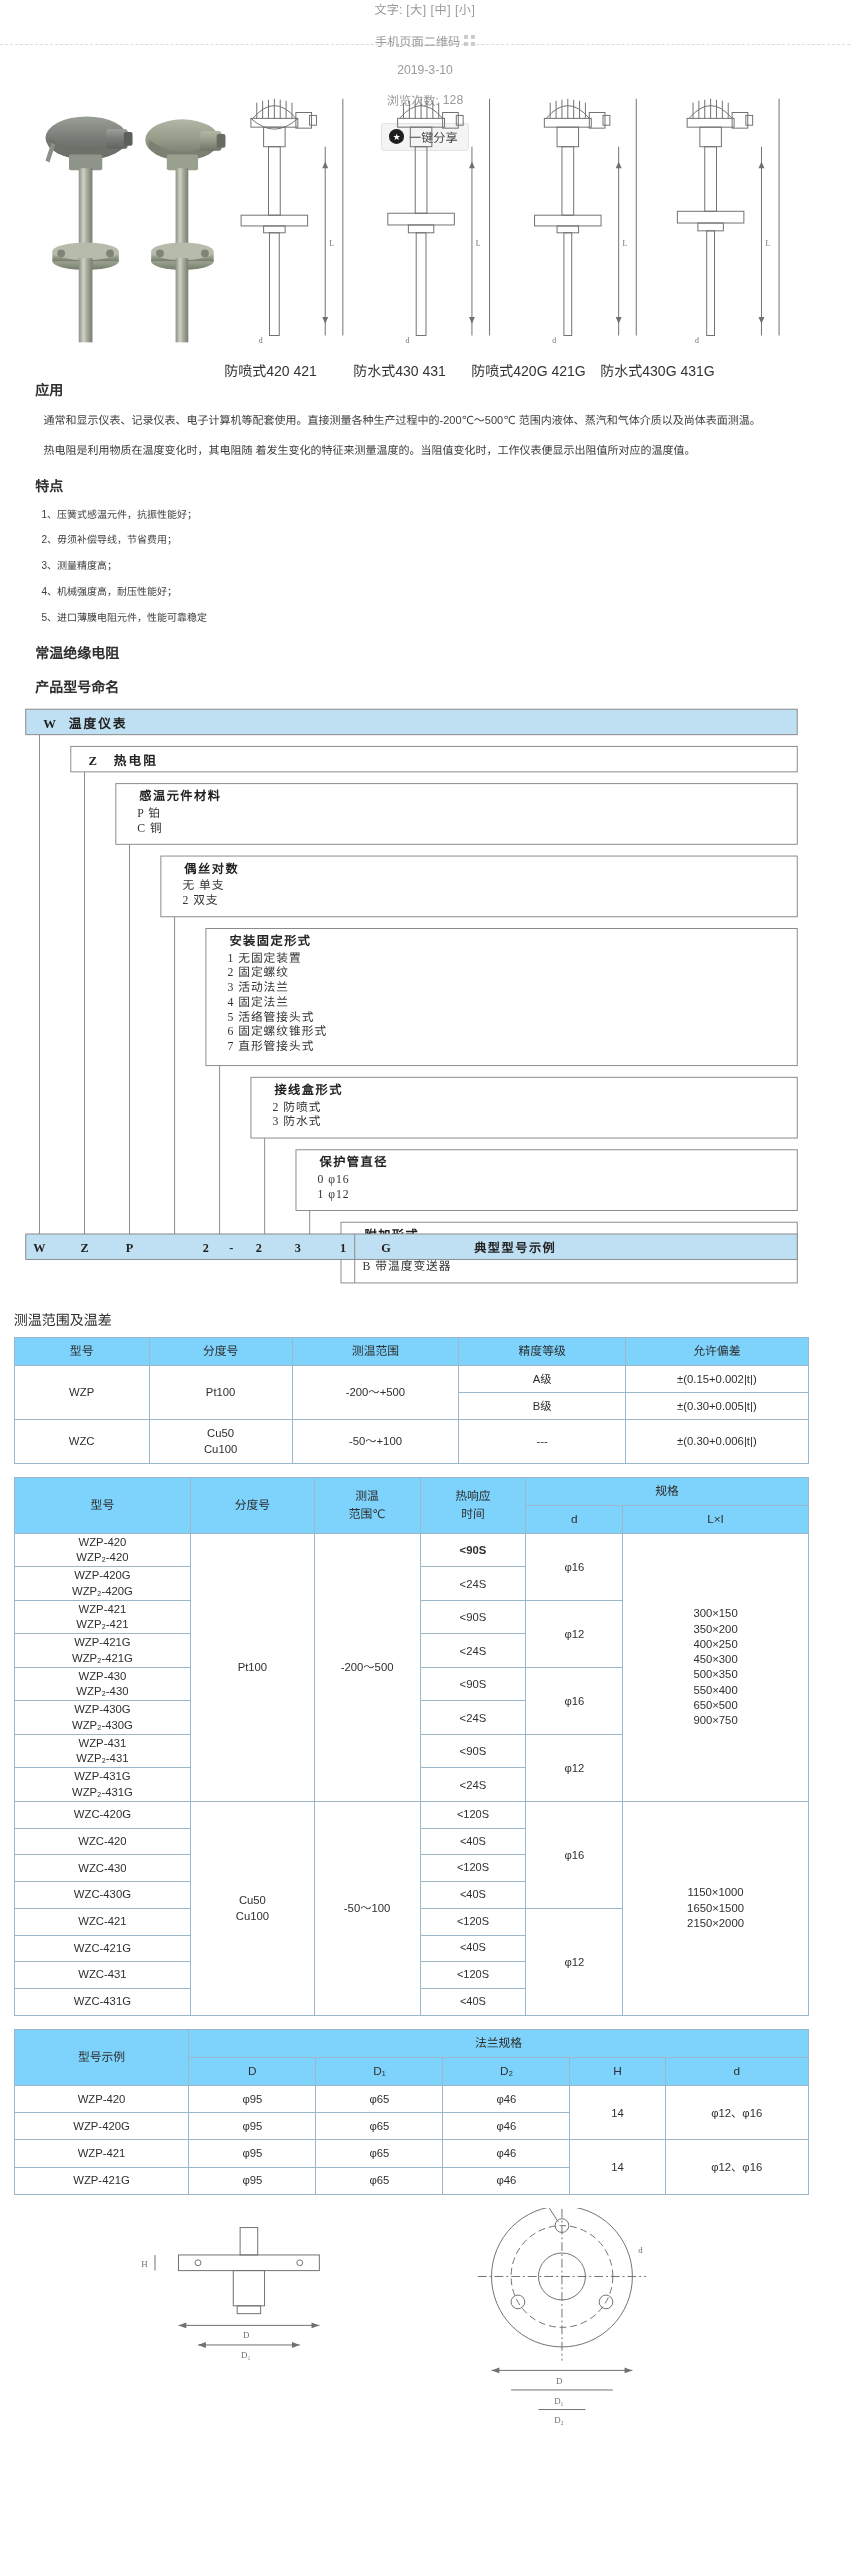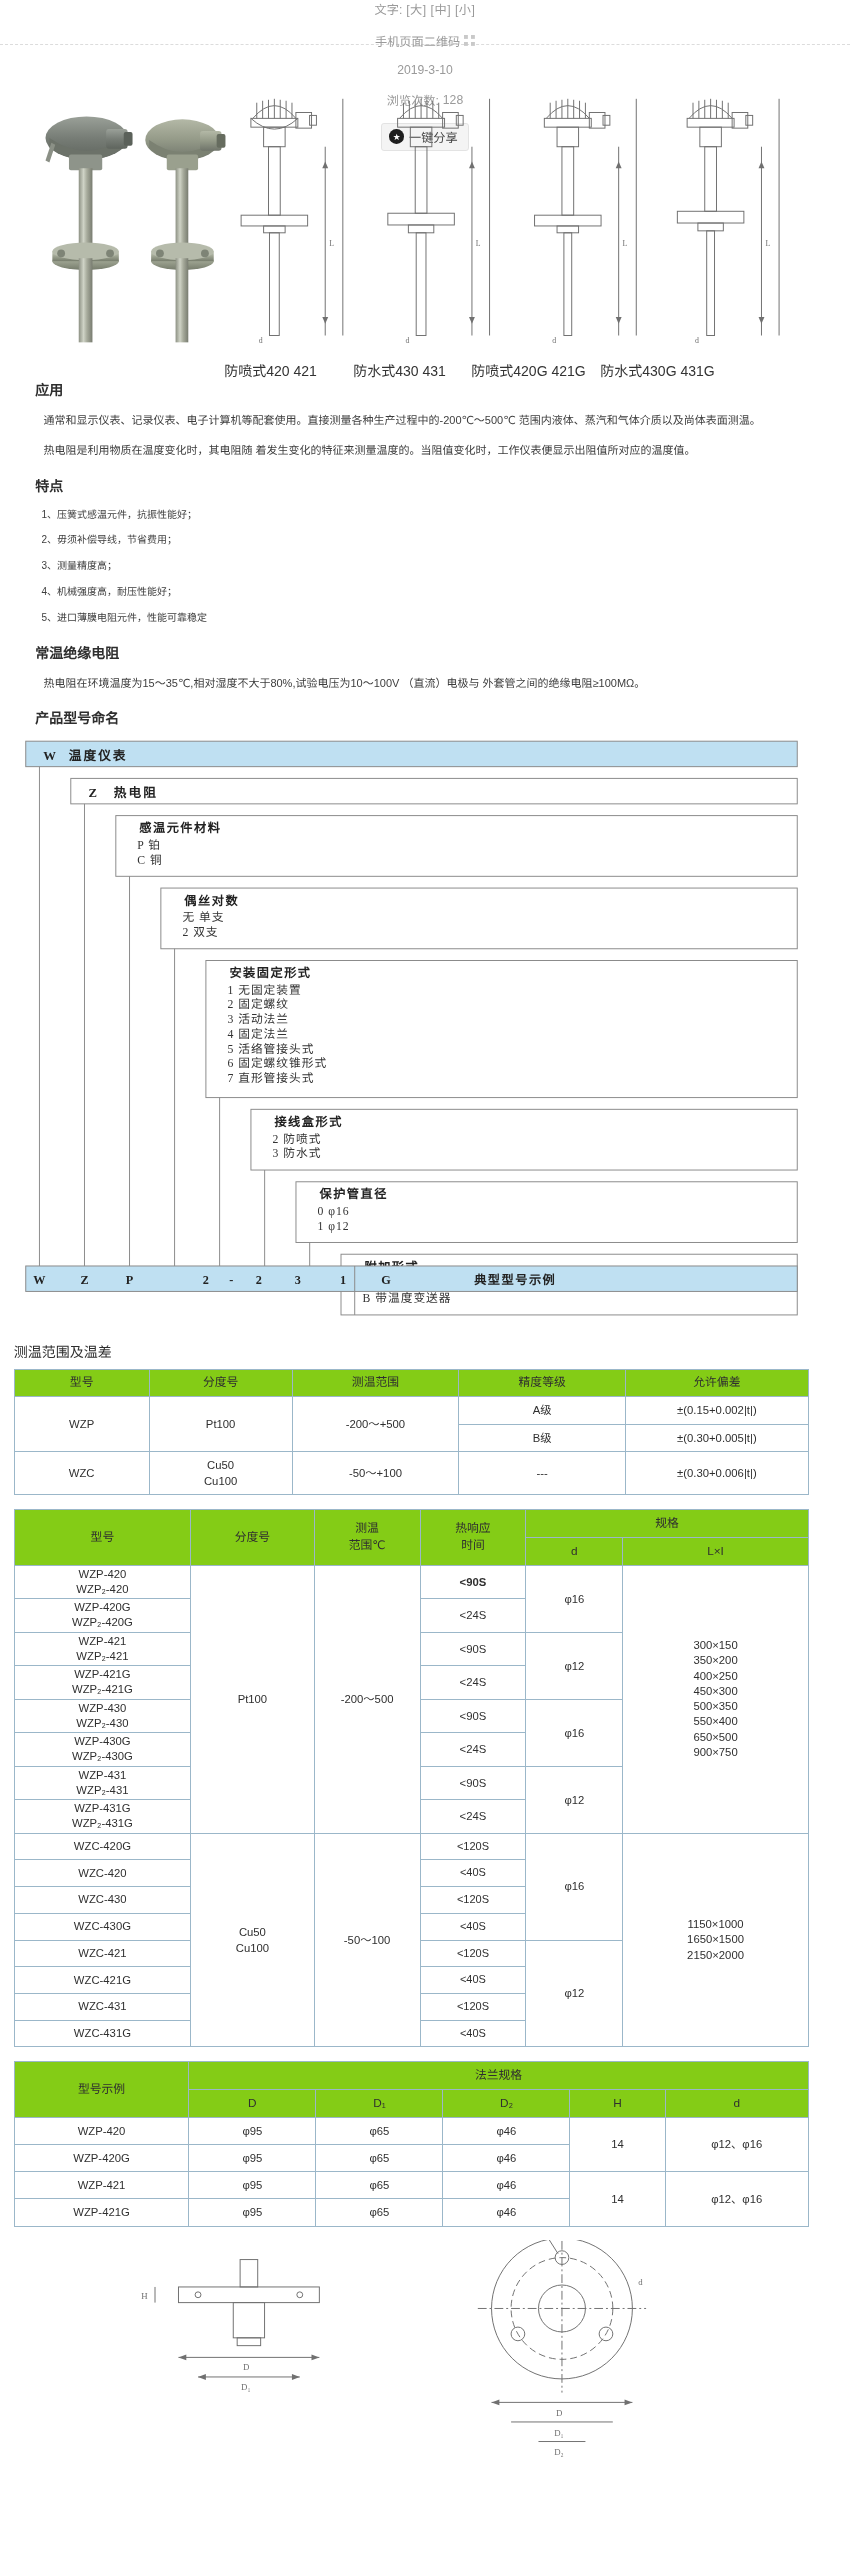--- a/index.html
+++ b/index.html
@@ -76,21 +76,21 @@
   
   h3.tbl-title { font-size:14px; font-weight:normal; color:#2e2e2e; margin:15.7px 0 7.8px 13.7px; }
   table.spec {
     border-collapse: collapse; width: 795px; margin: 0 0 13.7px 13.7px;
     font-size: 11.3px; color:#2f2f2f;
   }
   table.spec th, table.spec td {
     border: 1px solid #9bb7c9; text-align:center; padding:4.9px 2.9px; line-height:1.45;
     background:#fff;
   }
-  table.spec th { background:#84cc16; font-weight:normal; font-size:11.8px; }
+  table.spec th { background:#7dd3fc; font-weight:normal; font-size:11.8px; }
   table.spec td.small { font-size:11px; }
   table.spec td.bold { font-weight:bold; }
   table.spec td.tight { padding:1px 2.9px; line-height:1.35; }
 
   
   .draw-band { position:relative; margin:5.9px 0 0 0; height:235px; }
   .draw-band svg { display:block; margin:0 auto; }
 
   
   .notes { padding: 5.9px 21.5px 25.5px 21.5px; }
@@ -308,21 +308,20 @@
     <p class="para">热电阻是利用物质在温度变化时，其电阻随 着发生变化的特征来测量温度的。当阻值变化时，工作仪表便显示出阻值所对应的温度值。</p>
 
     <h3 class="sec">特点</h3>
     <p class="item">1、压簧式感温元件，抗振性能好；</p>
     <p class="item">2、毋须补偿导线，节省费用；</p>
     <p class="item">3、测量精度高；</p>
     <p class="item">4、机械强度高，耐压性能好；</p>
     <p class="item">5、进口薄膜电阻元件，性能可靠稳定</p>
 
     <h3 class="sec">常温绝缘电阻</h3>
-    <p class="para">热电阻在环境温度为15～35℃,相对湿度不大于80%,试验电压为10～100V （直流）电极与 外套管之间的绝缘电阻≥100MΩ。</p>
 
     <h3 class="sec">产品型号命名</h3>
   </div>
 
   <div class="naming-wrap">
     <svg id="naming-svg" width="795" height="588" viewBox="0 0 812 600" xmlns="http://www.w3.org/2000/svg" style="font-size:13px">
         <rect x="12" y="4" width="788" height="26" fill="#bfe0f2" stroke="#8a8a8a" stroke-width="1"></rect>
         <text x="30" y="23" font-size="13" font-weight="bold" fill="#222" font-family="'Liberation Serif',serif">W</text>
         <text x="56" y="23" font-size="13" font-weight="bold" fill="#222" font-family="'Liberation Sans',sans-serif" letter-spacing="2">温度仪表</text>
         <rect x="58" y="42" width="742" height="26" fill="#ffffff" stroke="#8a8a8a" stroke-width="1"></rect>

